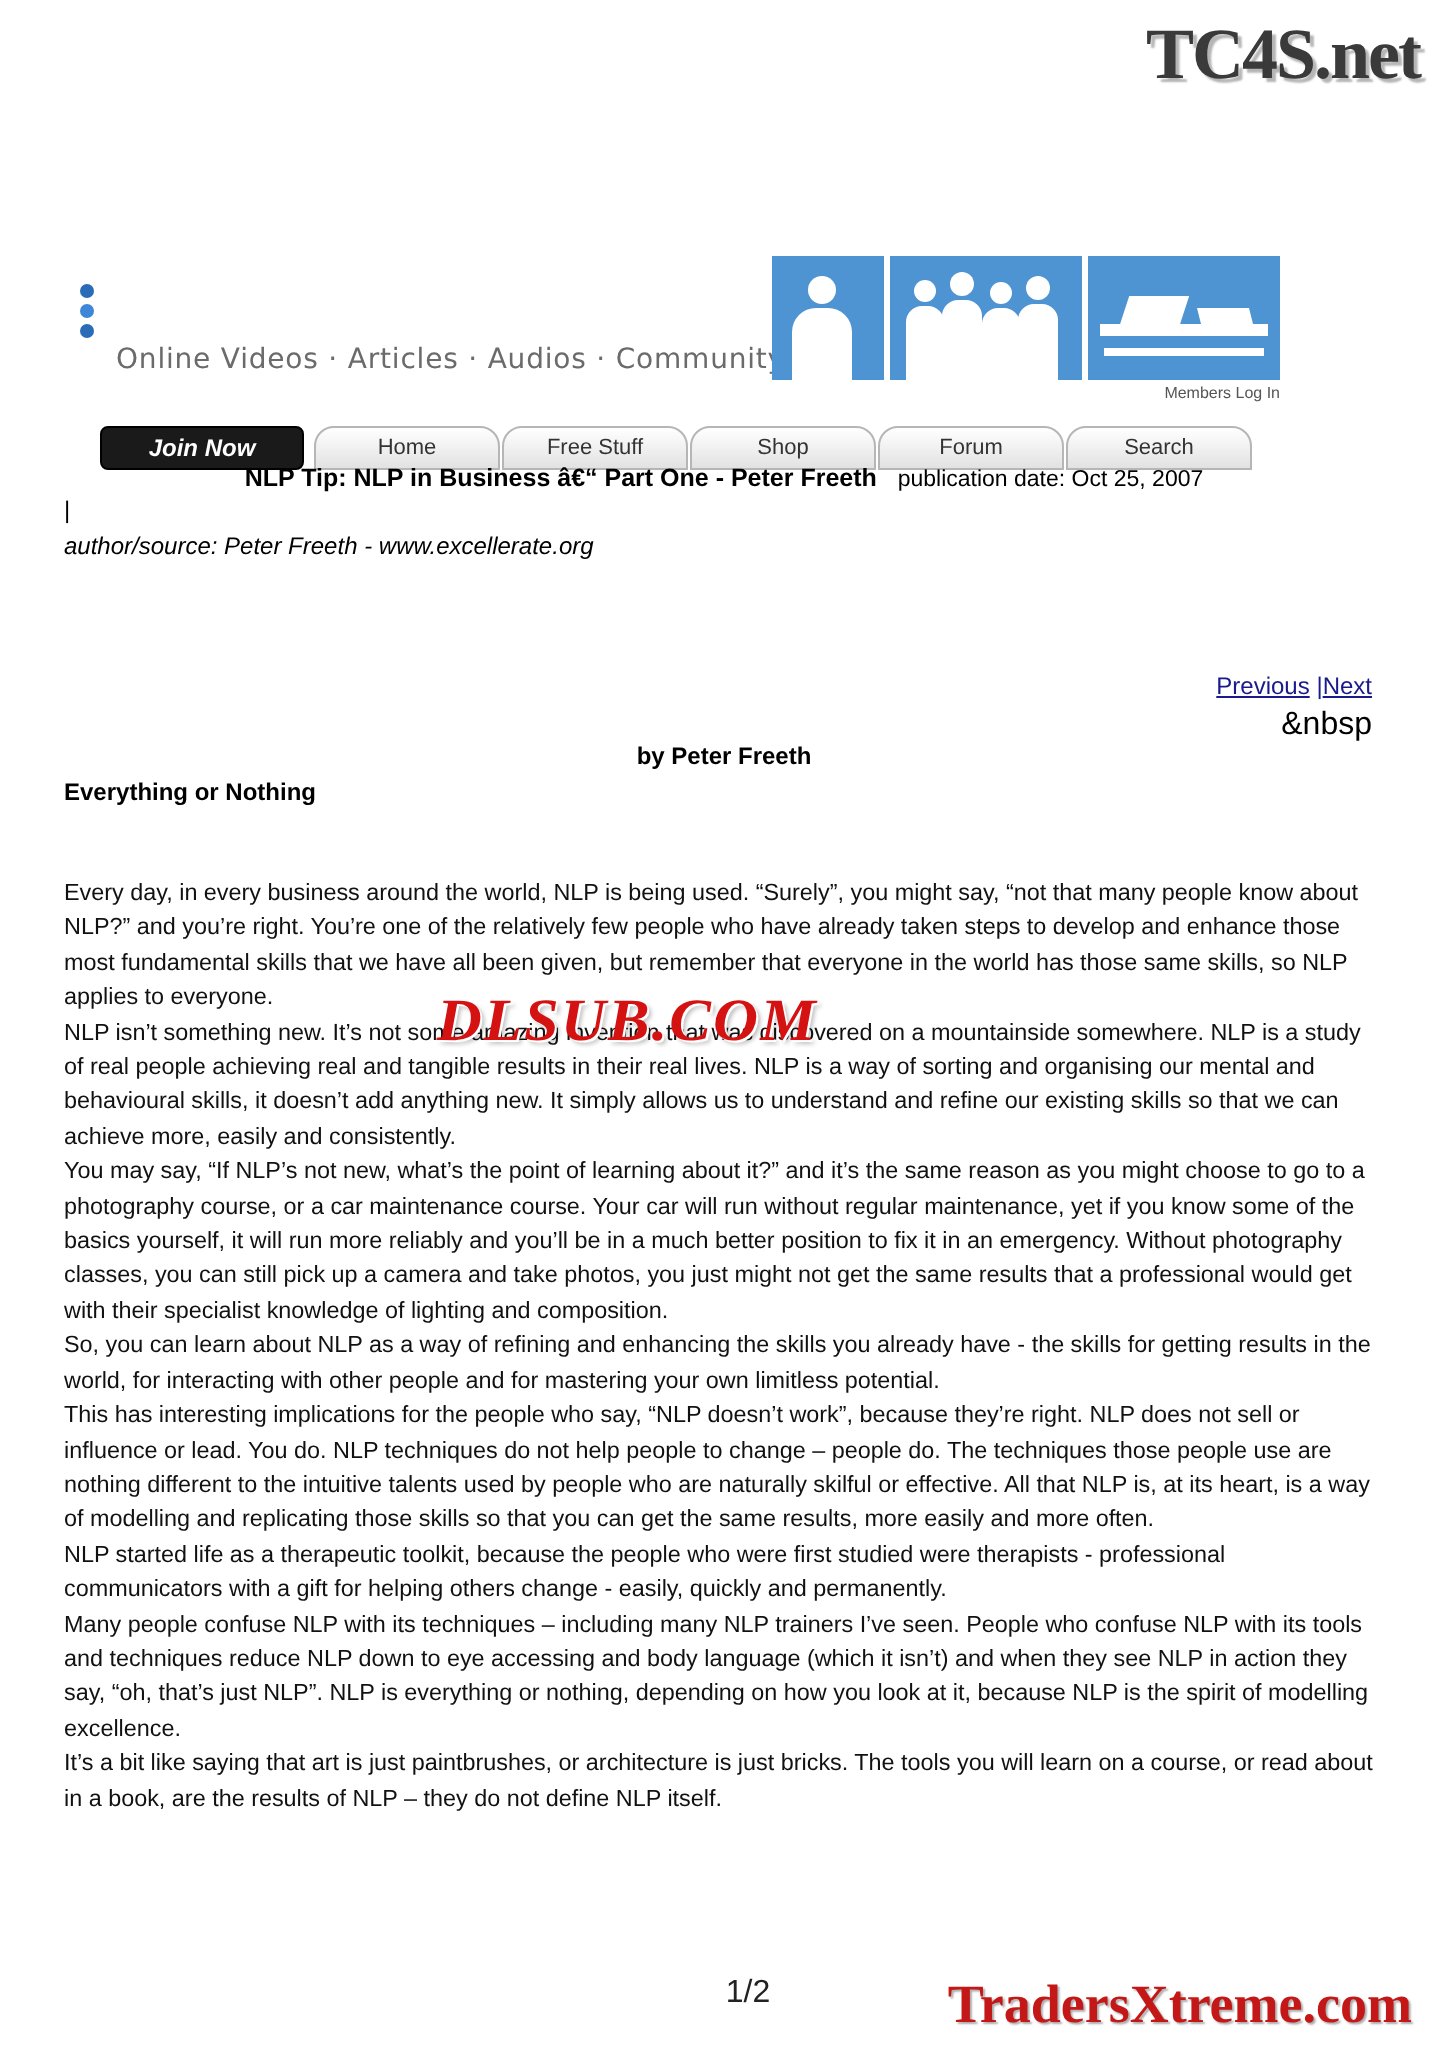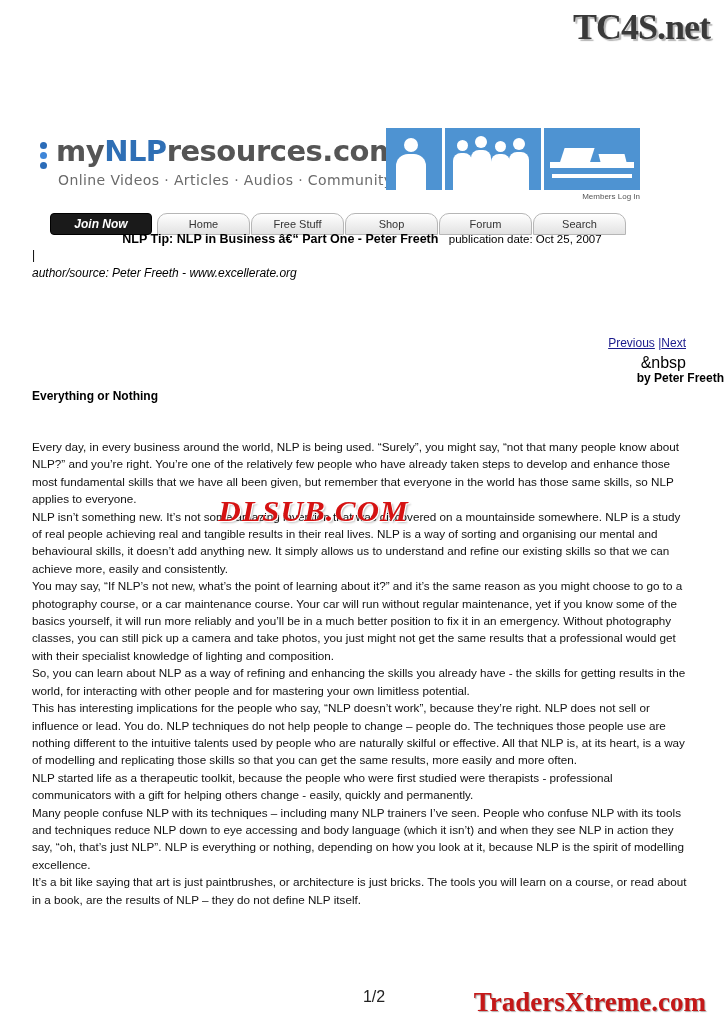--- a/index.html
+++ b/index.html
@@ -189,21 +189,21 @@
     right: 38px;
     font-size: 16px;
   }
 
   
   .byline {
     position: absolute;
     top: 371px;
     left: 0;
     width: 724px;
-    text-align: right;
+    text-align: center;
     font-size: 12px;
     font-weight: bold;
   }
   .subhead {
     position: absolute;
     top: 389px;
     left: 32px;
     font-size: 12px;
     font-weight: bold;
   }
@@ -263,21 +263,20 @@
 <div class="tc4s-wm">TC4S.net</div>
 
 <div class="banner">
 
   <div class="logo-block">
     <div class="logo-dots">
       <span></span>
         <span class="b"></span>
         <span></span>
     </div>
-    <div class="logo-text"><span>my</span><span class="hl">NLP</span><span>resources.com</span></div>
     <div class="logo-sub">Online Videos · Articles · Audios · Community</div>
   </div>
 
   <div class="banner-imgs">
     <div class="bimg one">
       <div class="silhouette" style="left:18px; top:10px; width:14px; height:14px; border-radius:50%;"></div>
       <div class="silhouette" style="left:10px; top:26px; width:30px; height:36px; border-radius:12px 12px 0 0;"></div>
     </div>
     <div class="bimg two">
       <div class="silhouette" style="left:12px; top:12px; width:11px; height:11px; border-radius:50%;"></div>

